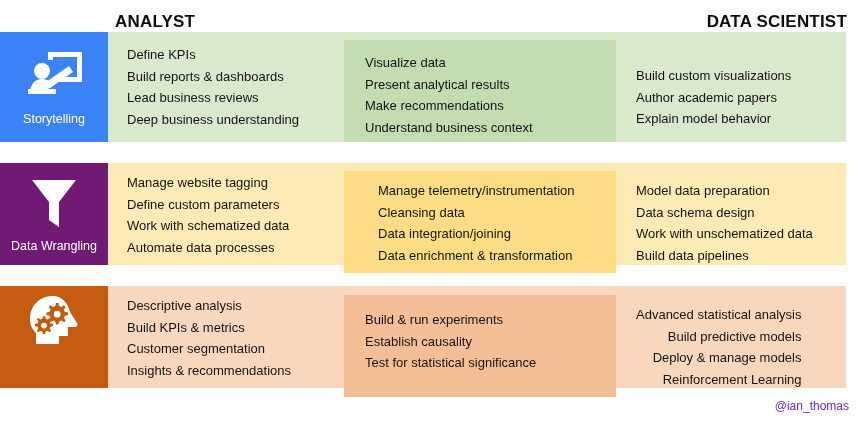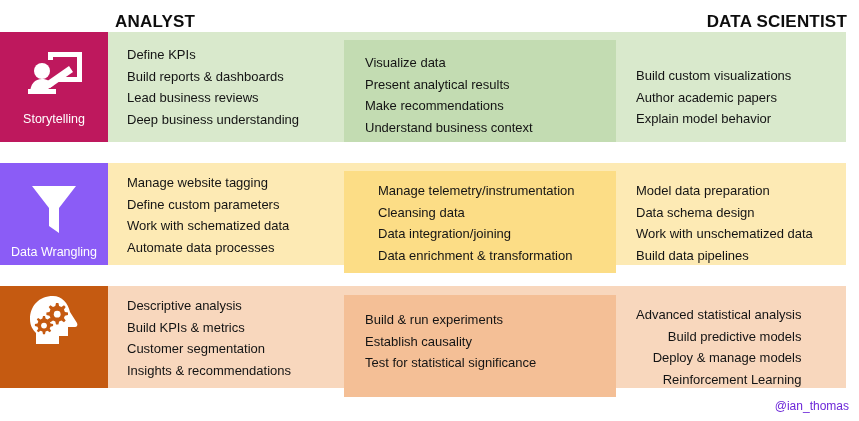--- a/index.html
+++ b/index.html
@@ -127,21 +127,21 @@
   <div class="col-header" id="hdr-datascientist">DATA SCIENTIST</div>
 
   <div class="band" id="band-storytelling" style="top:32px;height:110px;">
 
     <div class="band-left" style="background:#d9e9cc;"></div>
 
     <div class="band-right" style="background:#d9e9cc;"></div>
 
     <div class="band-mid" style="background:#c3dcb2;top:8px;height:102px;"></div>
 
-    <div class="icon-tile" style="background:#be185d;">
+    <div class="icon-tile" style="background:#3b82f6;">
       <div class="icon-glyph" style="margin-top:16px;">
         <svg width="64" height="50" viewBox="0 0 64 50" aria-hidden="true">
 
           <path d="M26 4 H60 V34 H34 V29 H55 V9 H26 Z" fill="#ffffff"></path>
           <path d="M26 4 H31 V12 H26 Z" fill="#ffffff"></path>
 
           <circle cx="20" cy="23" r="8" fill="#ffffff"></circle>
 
           <path d="M8 46 C8 36 13 31 20 31 C25 31 29 33.5 31.5 37.5 L26 41 L8 41 Z" fill="#ffffff"></path>
           <path d="M6 41 H34 V46 H6 Z" fill="#ffffff"></path>
@@ -174,21 +174,21 @@
   </div>
 
   <div class="band" id="band-wrangling" style="top:163px;height:102px;">
 
     <div class="band-left" style="background:#fdeab4;"></div>
 
     <div class="band-right" style="background:#fdeab4;"></div>
 
     <div class="band-mid" style="background:#fcdd86;top:8px;height:102px;"></div>
 
-    <div class="icon-tile" style="background:#8b5cf6;justify-content:center;">
+    <div class="icon-tile" style="background:#701a75;">
       <div class="icon-glyph" style="margin-top:12px;">
         <svg width="58" height="54" viewBox="0 0 58 54" aria-hidden="true">
           <path d="M7 5 H51 L34 27 V52 L24 45 V27 Z" fill="#ffffff"></path>
         </svg>
       </div>
       <div class="icon-label" style="margin-top:10px;">Data Wrangling</div>
     </div>
 
     <ul class="items items-left" style="top:9px;">
       <li>Manage website tagging</li>

